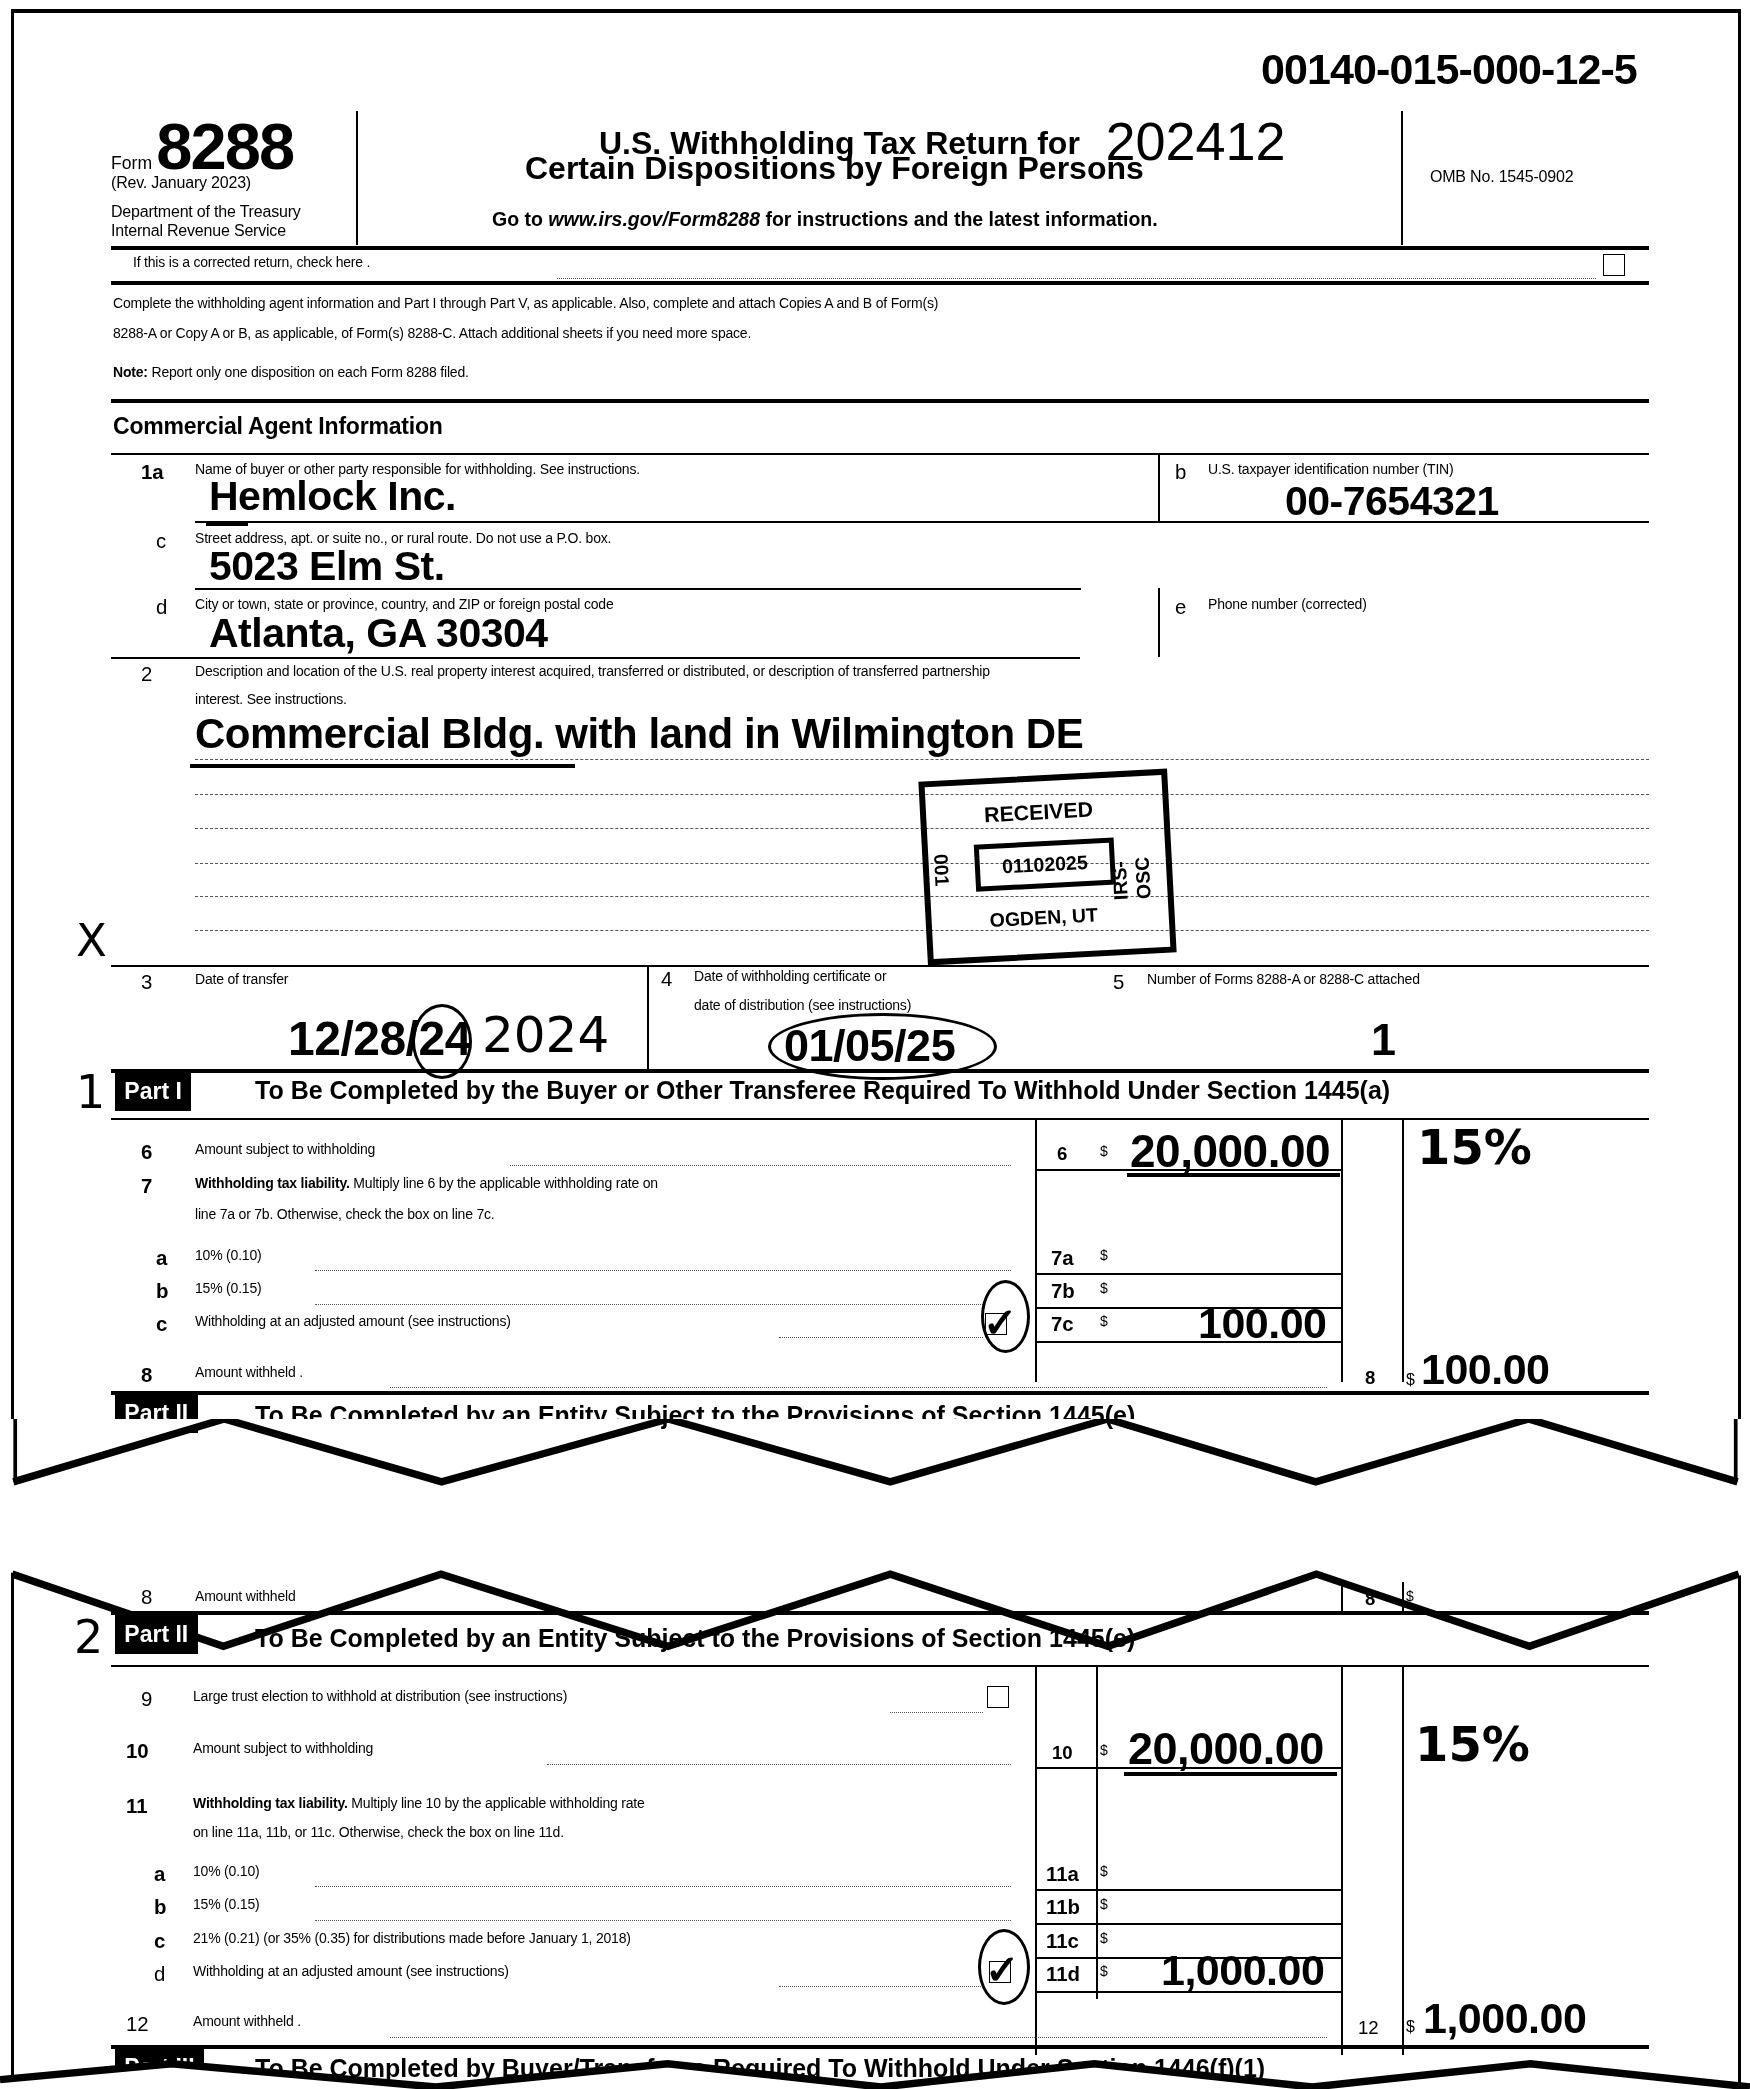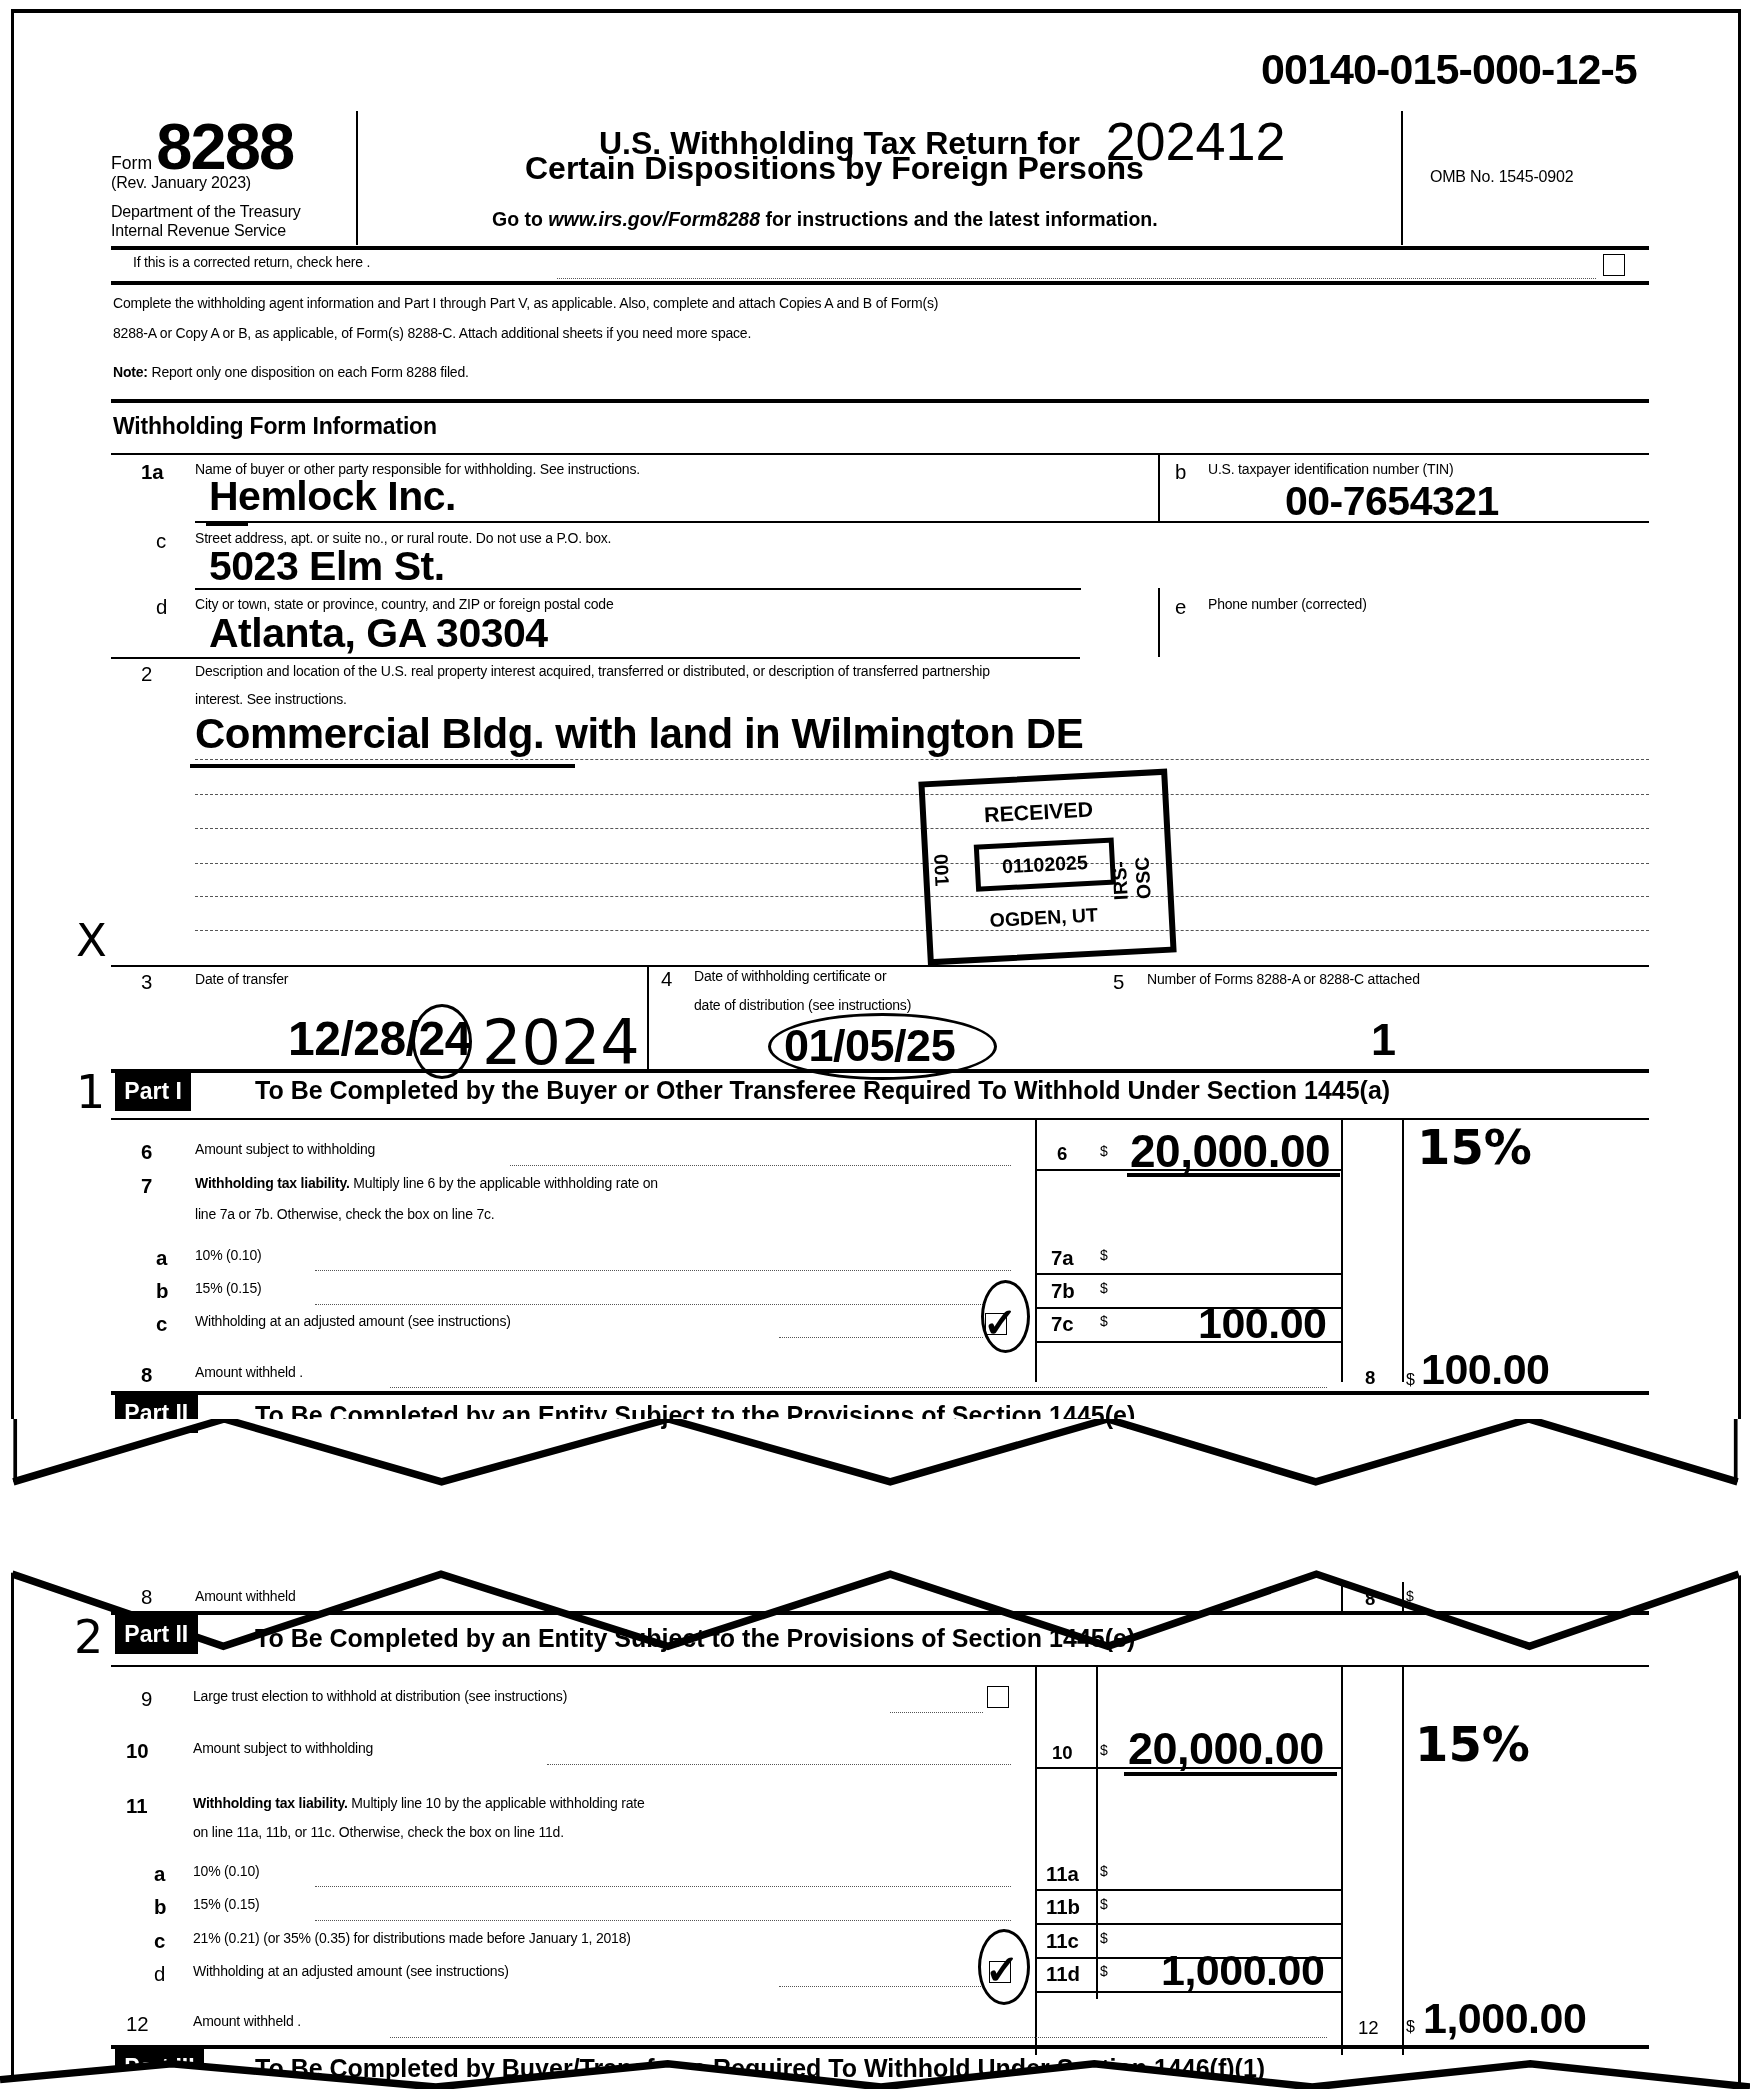--- a/index.html
+++ b/index.html
@@ -54,21 +54,21 @@
 <div class="hline hthick" style="left:111px; top:246px; width:1538px;"></div>
 <div class="lbl" style="left:133px; top:254px;">If this is a corrected return, check here .</div>
 <div class="dots" style="left:557px; top:258px; width:1039px;"></div>
 <div class="cbox" style="left:1603px; top:254px;"></div>
 <div class="hline hthick" style="left:111px; top:281px; width:1538px;"></div>
 
 <div class="lbl" style="left:113px; top:295px;">Complete the withholding agent information and Part I through Part V, as applicable. Also, complete and attach Copies A and B of Form(s)</div>
 <div class="lbl" style="left:113px; top:325px;">8288-A or Copy A or B, as applicable, of Form(s) 8288-C. Attach additional sheets if you need more space.</div>
 <div class="lbl" style="left:113px; top:364px;"><b>Note:</b><span> Report only one disposition on each Form 8288 filed.</span></div>
 <div class="hline hthick" style="left:111px; top:399px; width:1538px;"></div>
-<div class="lbl" style="left:113px; top:413px; font-weight:bold; font-size:23px;">Withholding Form Information</div>
+<div class="lbl" style="left:113px; top:413px; font-weight:bold; font-size:23px;">Commercial Agent Information</div>
 <div class="hline" style="left:111px; top:453px; width:1538px;"></div>
 
 <div class="num" style="left:141px; top:461px;">1a</div>
 <div class="lbl" style="left:195px; top:461px;">Name of buyer or other party responsible for withholding. See instructions.</div>
 <div class="fill" style="left:209px; top:473px;">Hemlock Inc.</div>
 <div class="vline" style="left:1158px; top:453px; height:69px;"></div>
 <div class="num" style="left:1175px; top:461px; font-weight:normal;">b</div>
 <div class="lbl" style="left:1208px; top:461px;">U.S. taxpayer identification number (TIN)</div>
 <div class="fill" style="left:1285px; top:478px;">00-7654321</div>
 <div class="hline" style="left:195px; top:521px; width:1454px;"></div>
@@ -109,21 +109,21 @@
   <div class="abs" style="left:-3.7px; top:72px; transform:rotate(90deg); font-weight:bold; font-size:19.5px;">001</div>
   <div class="abs" style="left:167px; top:65px; transform:rotate(-90deg); font-weight:bold; font-size:19.5px;">IRS-OSC</div>
   <div class="abs" style="left:58px; top:125px; font-weight:bold; font-size:19.5px;">OGDEN, UT</div>
 </div>
 
 <div class="hline" style="left:111px; top:965px; width:1538px;"></div>
 <div class="num" style="left:141px; top:971px; font-weight:normal;">3</div>
 <div class="lbl" style="left:195px; top:971px;">Date of transfer</div>
 <div class="fill" style="left:288px; top:1011px; font-size:48px;">12/28/24</div>
 <div class="circle" style="left:412px; top:1004px; width:54px; height:69px;"></div>
-<div class="hand" style="left:482px; top:1006px; font-size:62px;">2024</div>
+<div class="hand" style="left:482px; top:1006px; font-size:50px;">2024</div>
 <div class="vline" style="left:647px; top:965px; height:104px;"></div>
 <div class="num" style="left:661px; top:968px; font-weight:normal;">4</div>
 <div class="lbl" style="left:694px; top:968px;">Date of withholding certificate or</div>
 <div class="lbl" style="left:694px; top:997px;">date of distribution (see instructions)</div>
 <div class="fill" style="left:784px; top:1020px; font-size:45px;">01/05/25</div>
 <div class="circle" style="left:768px; top:1013px; width:223px; height:61px;"></div>
 <div class="num" style="left:1113px; top:971px; font-weight:normal;">5</div>
 <div class="lbl" style="left:1147px; top:971px;">Number of Forms 8288-A or 8288-C attached</div>
 <div class="fill" style="left:1371px; top:1014px; font-size:45px;">1</div>
 

